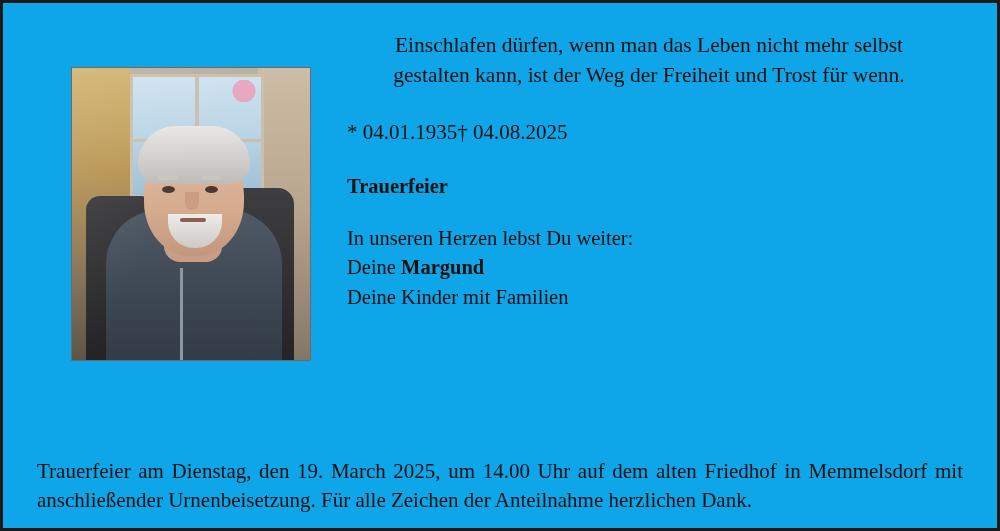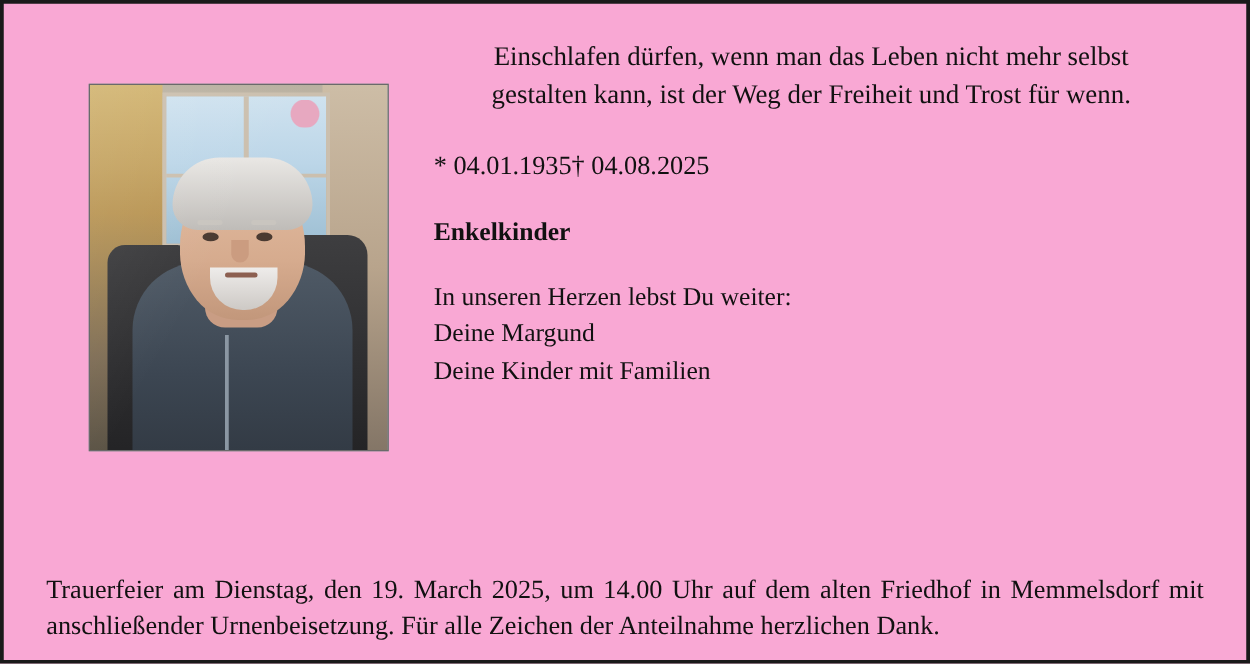--- a/index.html
+++ b/index.html
@@ -9,21 +9,21 @@
   }
   body {
     font-family: "Liberation Serif", serif;
     color: #111111;
   }
   .obituary {
     position: relative;
     width: 1000px;
     height: 531px;
     box-sizing: border-box;
-    background: #f9a8d4;
+    background: #0ea5e9;
     border: 3px solid #1a1a1a;
     overflow: hidden;
   }
   .inner {
     position: absolute;
     left: 0; top: 0; right: 0; bottom: 0;
     padding: 12px 24px 10px 24px;
     box-sizing: border-box;
     display: flex;
     flex-direction: column;
@@ -229,21 +229,21 @@
   .place {
     font-size: 20.5px;
     font-weight: bold;
     margin: 30px 0 0 10px;
   }
   .dedication {
     font-size: 20.5px;
     line-height: 1.42;
     margin: 26px 0 0 10px;
   }
-  .dedication b { font-weight: normal; text-align: right; }
+  .dedication b { font-weight: bold; text-align: right; }
   
   .footer {
     margin-top: auto;
     padding: 0 10px 4px 10px;
     font-size: 21px;
     line-height: 1.35;
     text-align: justify;
     text-align-last: left;
   }
 </style>
@@ -287,21 +287,21 @@
           <div>Einschlafen dürfen, wenn man das Leben nicht mehr selbst</div>
           <div>gestalten kann, ist der Weg der Freiheit und Trost für wenn.</div>
         </div>
 
 
         <div class="dates">
           <span>* 04.01.1935</span>
           <span>† 04.08.2025</span>
         </div>
 
-        <div class="place">Enkelkinder</div>
+        <div class="place">Trauerfeier</div>
 
         <div class="dedication">
           <div>In unseren Herzen lebst Du weiter:</div>
           <div><span>Deine </span><b>Margund</b></div>
           <div>Deine Kinder mit Familien</div>
         </div>
 
       </div>
     </div>
 

